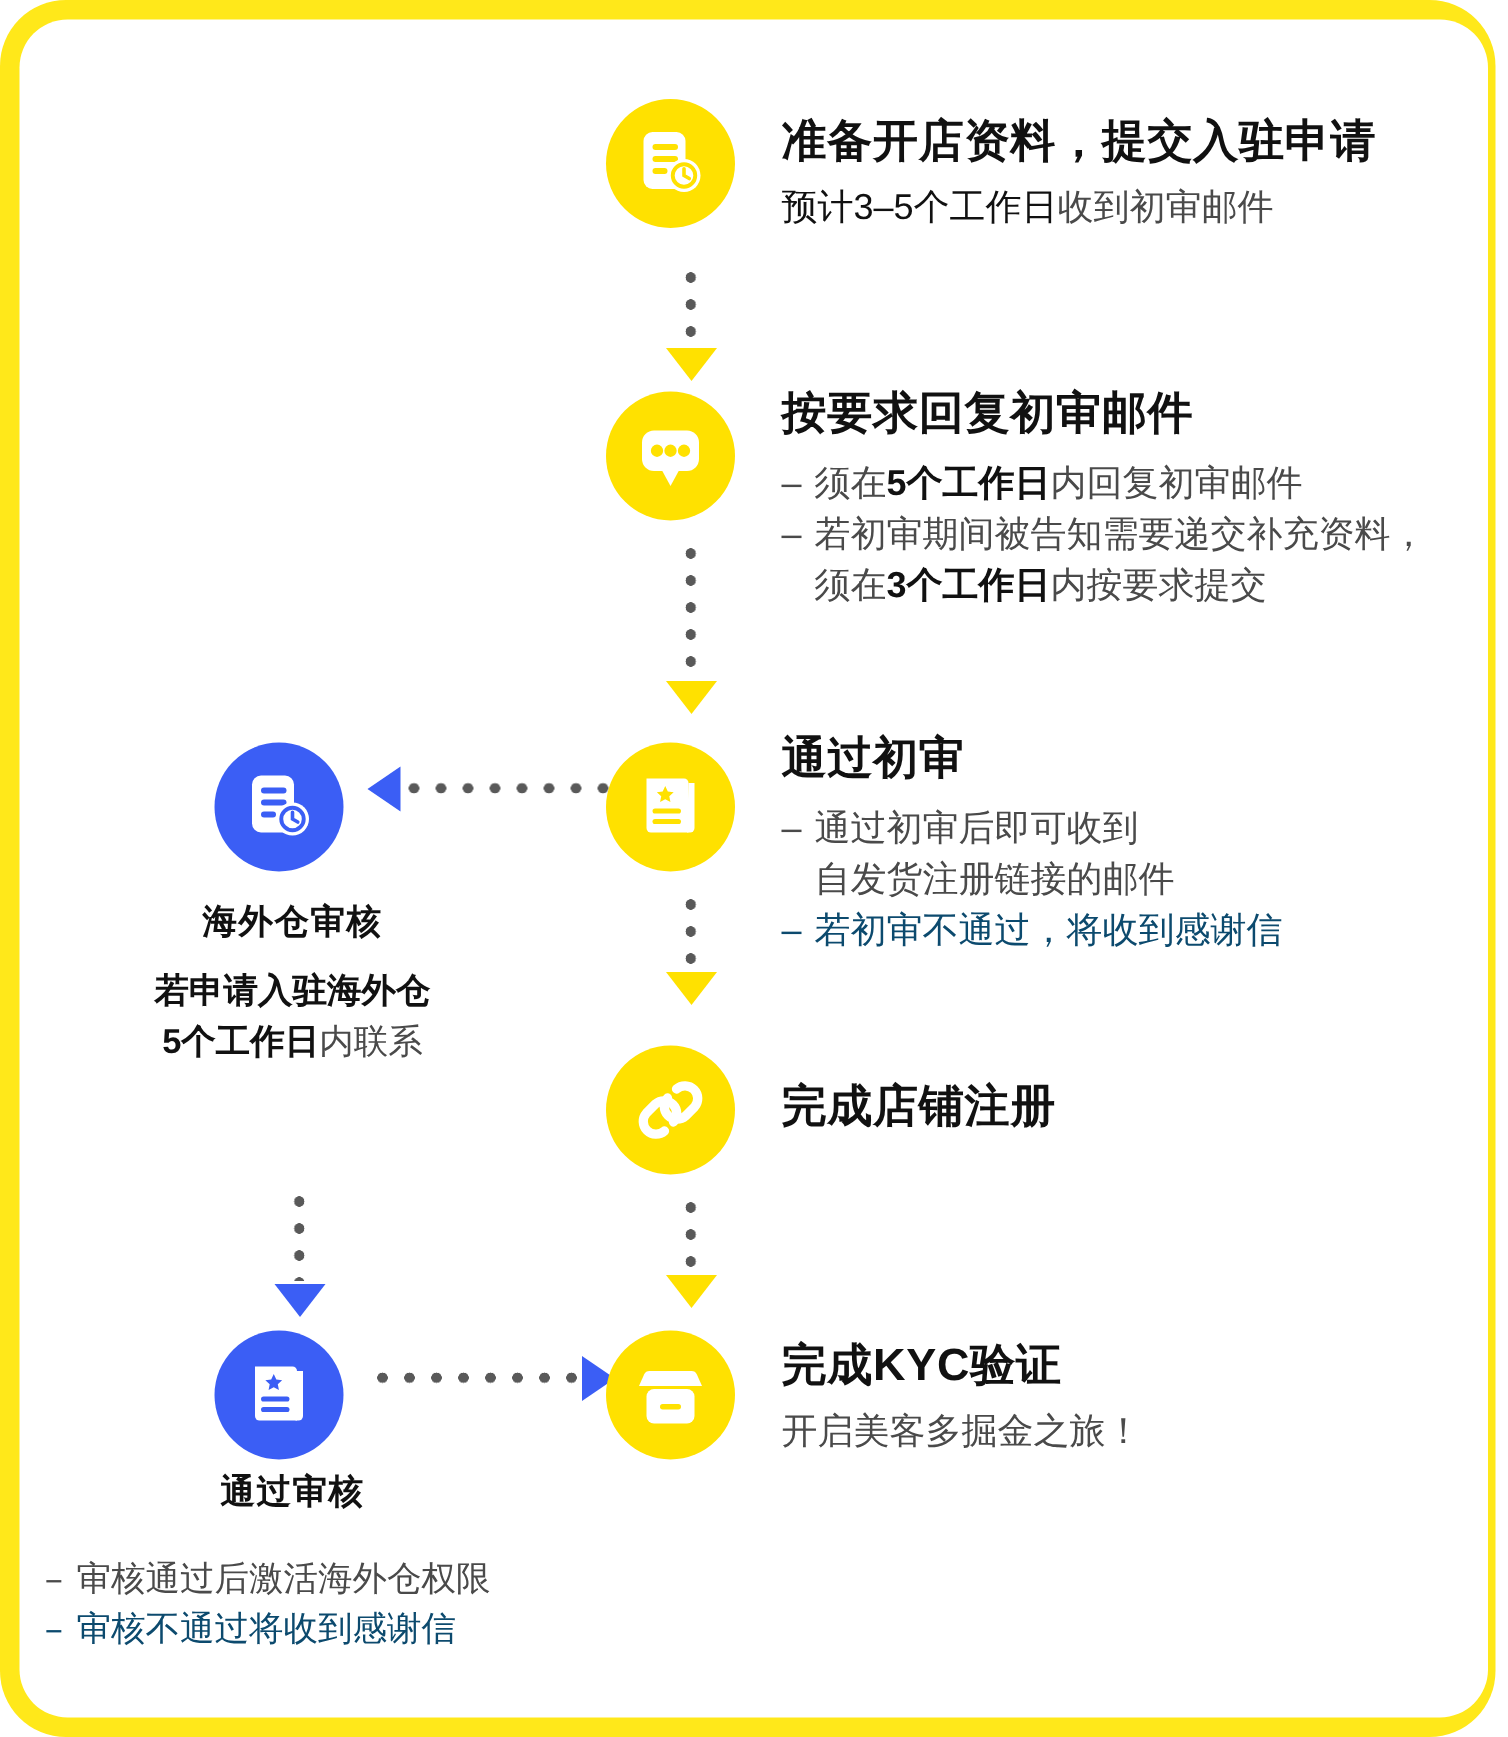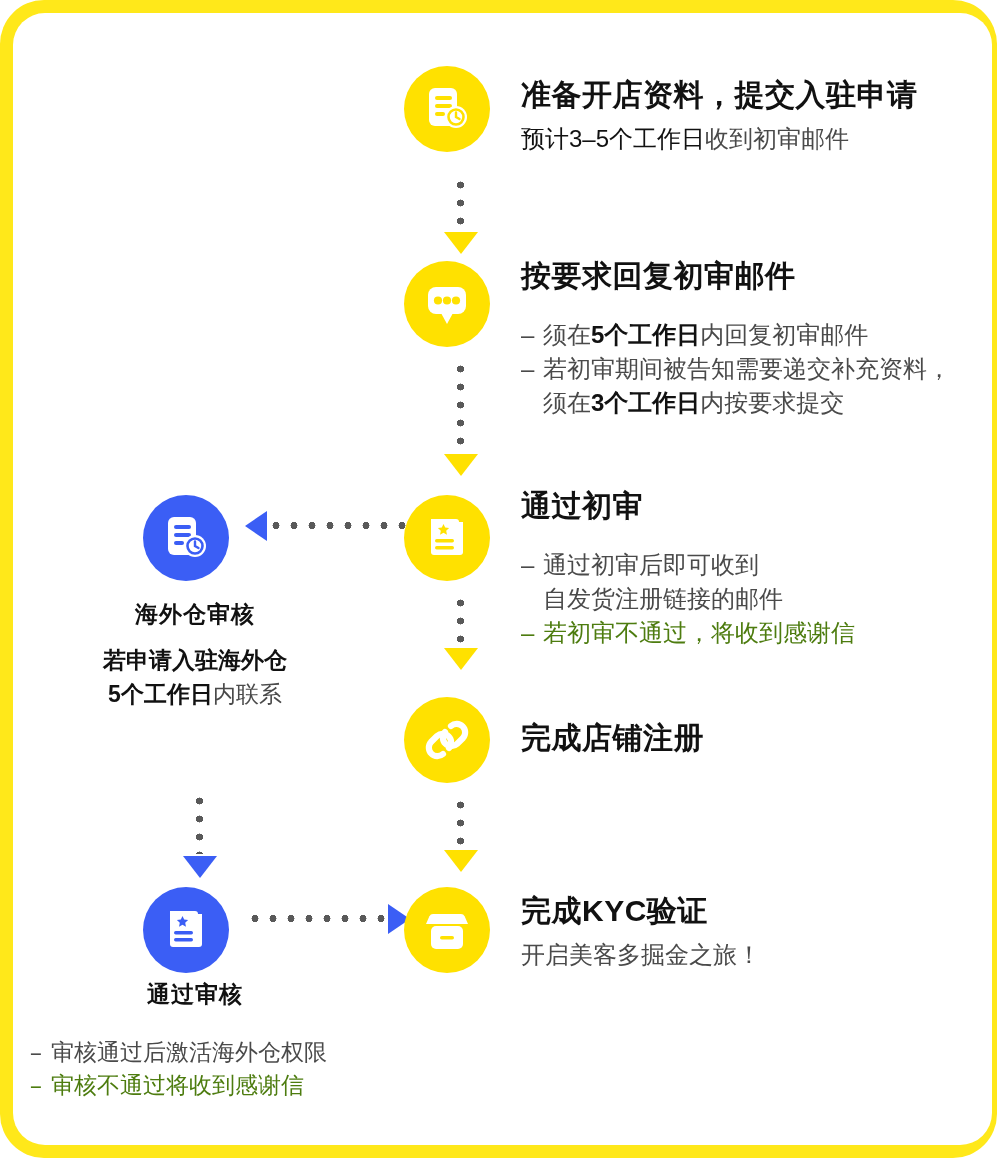--- a/index.html
+++ b/index.html
@@ -79,28 +79,28 @@
   .step-title {
     font-size:30px; font-weight:bold; color:#111111;
     letter-spacing:0.5px; line-height:1.2;
     white-space:nowrap;
   }
   .step-sub {
     font-size:24px; color:#4a4a4a; line-height:1.45;
     margin-top:9px; white-space:nowrap;
   }
   .step-sub b { color:#111111; font-weight:normal; }
-  .bullets { margin-top:24px; }
+  .bullets { margin-top:12px; }
   .bullet {
     font-size:24px; color:#4a4a4a; line-height:1.42;
     white-space:nowrap; display:block;
   }
   .bullet .dash { display:inline-block; width:22px; color:#4a4a4a; }
   .bullet b { color:#111111; font-weight:bold; }
-  .bullet.red, .bullet.red .dash { color:#4d7c0f; }
+  .bullet.red, .bullet.red .dash { color:#0c4a6e; }
   .bullet.cont { padding-left:22px; }
 
   
   .branch { position:absolute; text-align:center; }
   .branch-title {
     font-size:23px; font-weight:bold; color:#111111;
     letter-spacing:1px; line-height:1.2;
   }
   .branch-line {
     font-size:23px; color:#4a4a4a; line-height:1.48;

